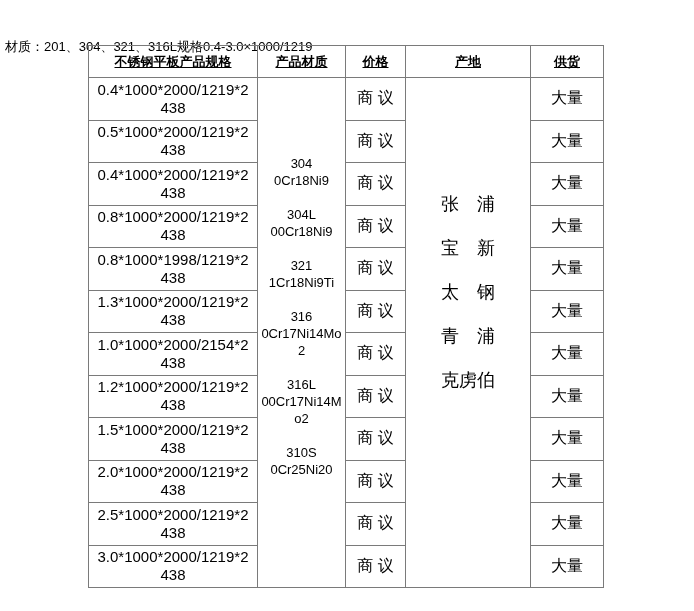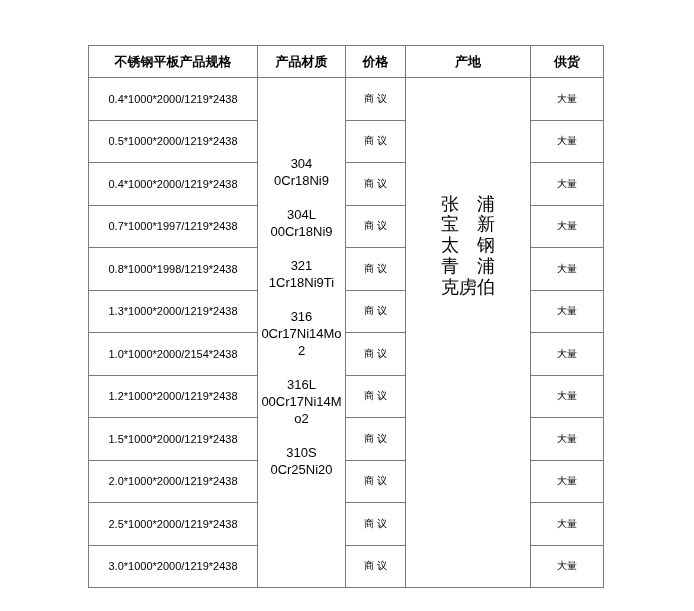--- a/index.html
+++ b/index.html
@@ -31,50 +31,52 @@
     border: 1px solid var(--border);
     text-align: center;
     vertical-align: middle;
     padding: 0;
     overflow: hidden;
   }
   th {
     height: 32px;
     font-size: 13px;
     font-weight: bold;
+    text-decoration: underline;
   }
   td.spec {
     height: 42.5px;
-    font-size: 11px;
+    font-size: 15px;
     line-height: 18px;
     word-break: break-all;
     padding: 0 5px;
   }
-  td.price, td.supply { font-size: 10px; }
+  td.price, td.supply { font-size: 16px; }
   td.material {
     vertical-align: top;
     padding: 77px 2px 0 2px;
     font-size: 13px;
     line-height: 17px;
     margin-left: 16px;
   }
   .mat { overflow-wrap: break-word; word-wrap: break-word; }
   .mat + .mat { margin-top: 17px; }
   td.origin {
     vertical-align: top;
     padding-top: 118px;
     font-size: 18px;
   }
   .origin-line { line-height: 17px; }
-  .origin-line + .origin-line { margin-top: 4px; font-family: Liberation Mono, monospace; }
+  .origin-line + .origin-line { margin-top: 27px; }
 </style>
 </head>
 <body>
 
 <div class="intro">
+  <div>材质：201、304、321、316L规格0.4-3.0×1000/1219</div>
 </div>
 
 <table class="spec-table">
   <colgroup>
     <col style="width:169px">
     <col style="width:88px">
     <col style="width:60px">
     <col style="width:125px">
     <col style="width:73px">
   </colgroup>
@@ -130,21 +132,21 @@
         <td class="spec">0.5*1000*2000/1219*2438</td>
         <td class="price">商 议</td>
         <td class="supply">大量</td>
       </tr>
       <tr>
         <td class="spec">0.4*1000*2000/1219*2438</td>
         <td class="price">商 议</td>
         <td class="supply">大量</td>
       </tr>
       <tr>
-        <td class="spec">0.7*1000*1997/1219*2438</td>
+        <td class="spec">0.8*1000*2000/1219*2438</td>
         <td class="price">商 议</td>
         <td class="supply">大量</td>
       </tr>
       <tr>
         <td class="spec">0.8*1000*1998/1219*2438</td>
         <td class="price">商 议</td>
         <td class="supply">大量</td>
       </tr>
       <tr>
         <td class="spec">1.3*1000*2000/1219*2438</td>

